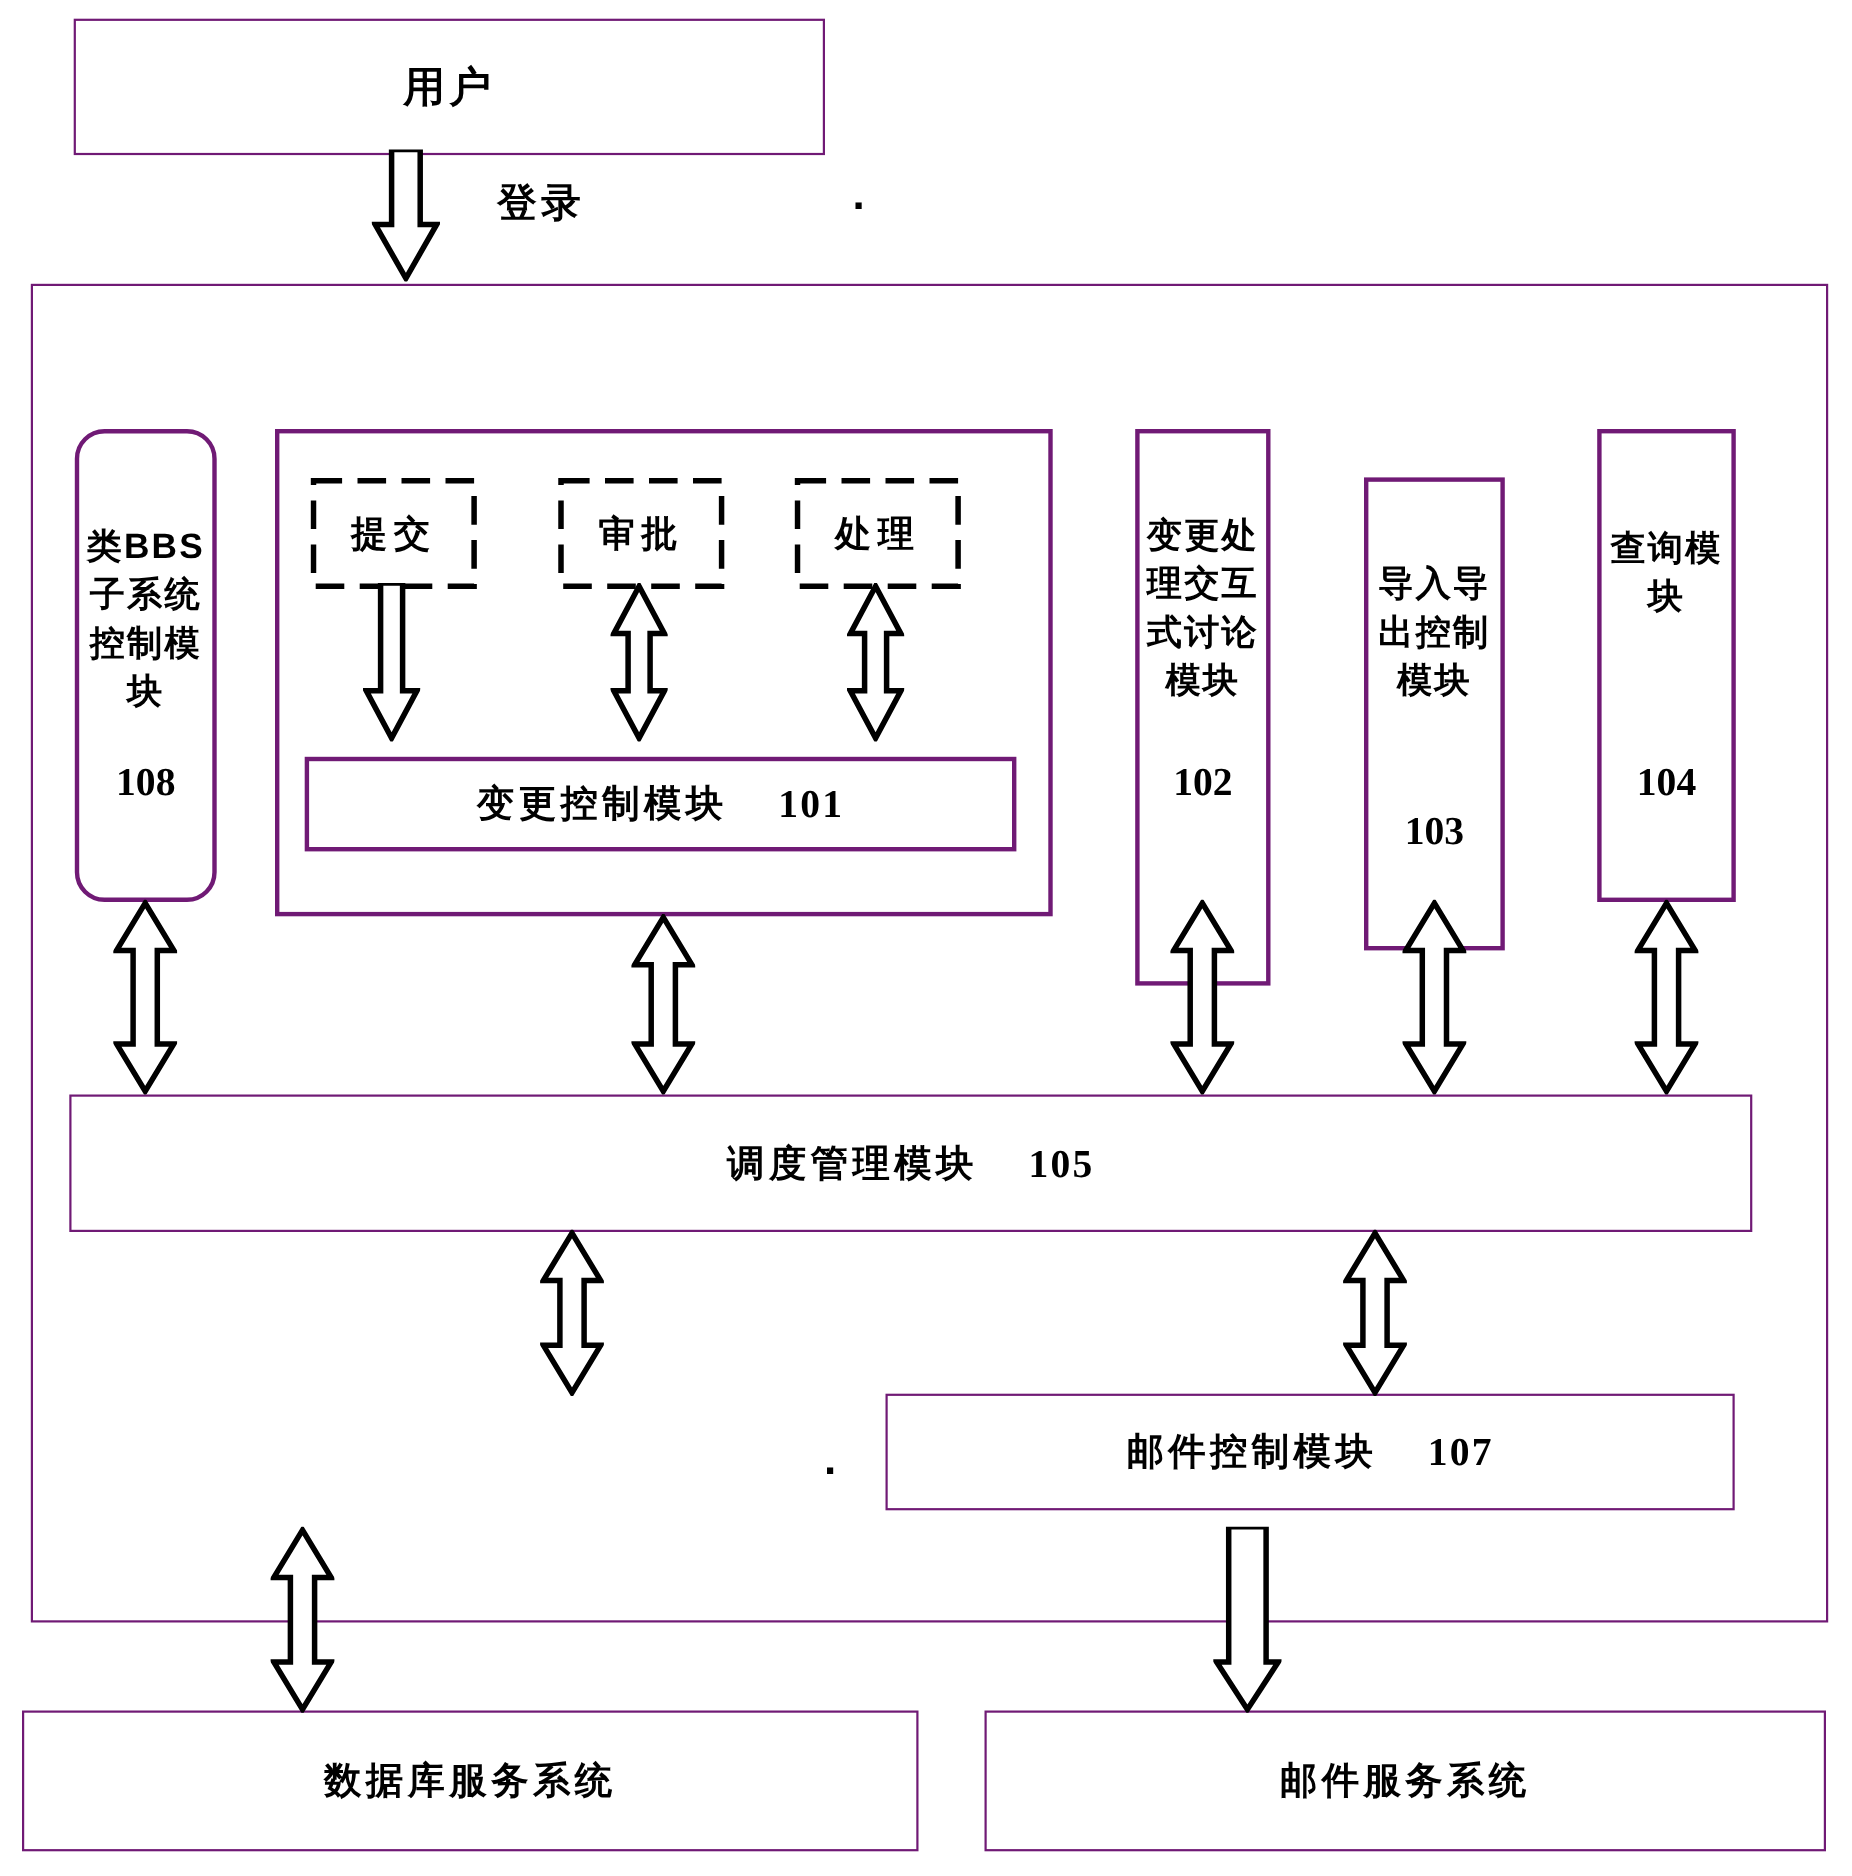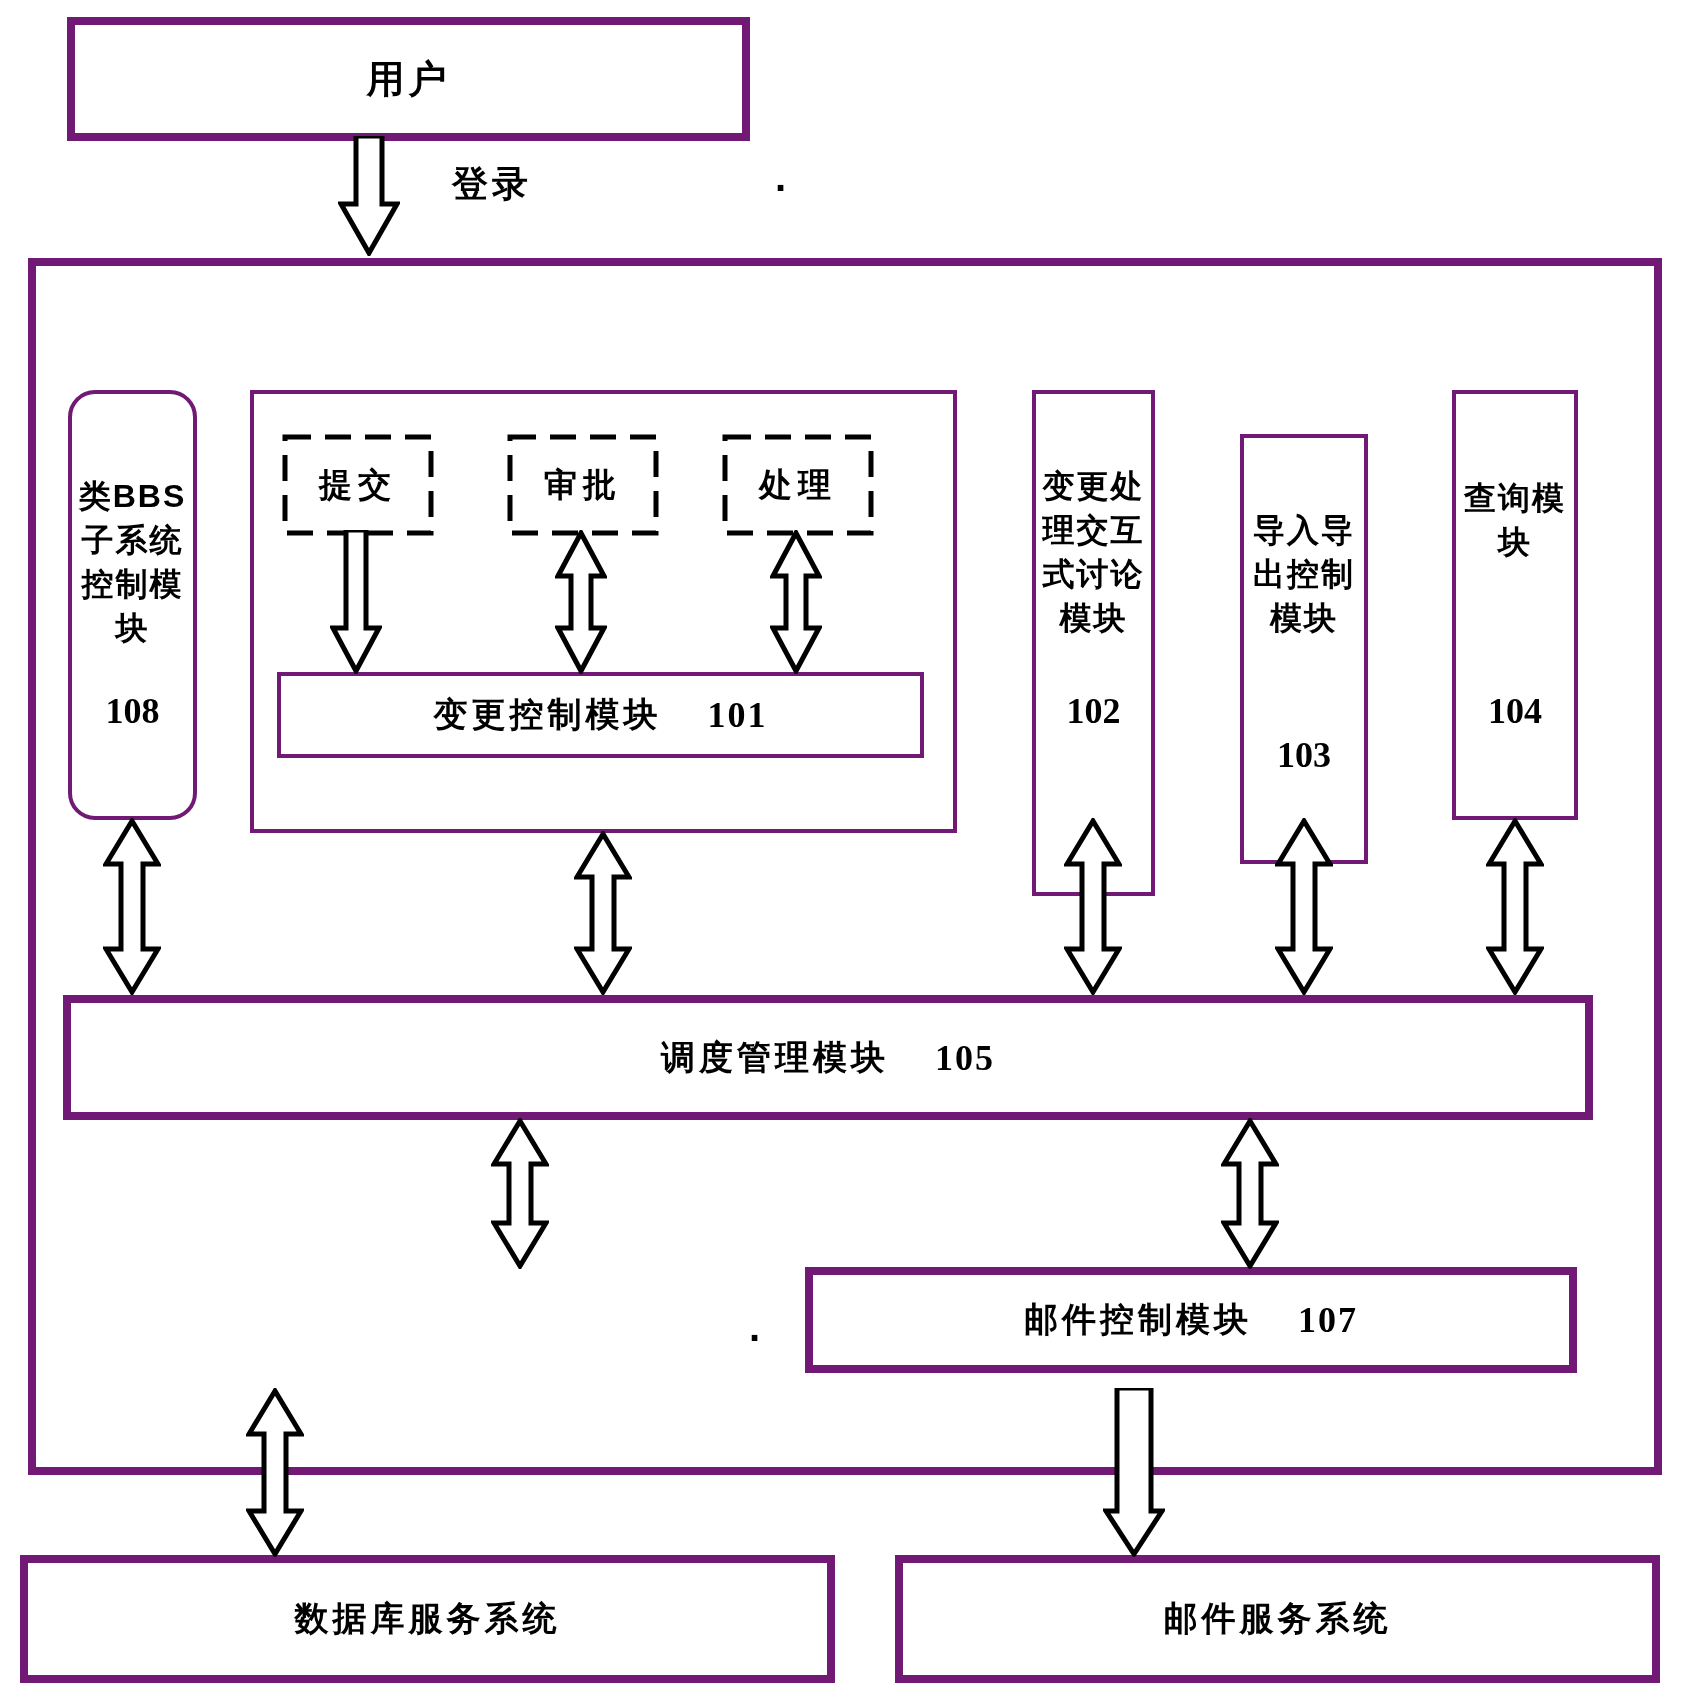--- a/index.html
+++ b/index.html
@@ -1,21 +1,21 @@
 <!DOCTYPE html>
 <html><head>
 <meta charset="utf-8">
 <style>
   html,body{margin:0;padding:0;background:#ffffff;}
   #canvas{
     position:relative;width:1684px;height:1705px;background:#ffffff;
     font-family:"Liberation Sans",sans-serif;color:#000;overflow:hidden;
   }
   .box{
-    position:absolute;border:8px solid #701a75;background:#fff;box-sizing:border-box;
+    position:absolute;border:2px solid #701a75;background:#fff;box-sizing:border-box;
   }
   .thin{border-width:4px;}
   .hl{ 
     display:flex;align-items:center;justify-content:center;gap:46px;
     width:100%;height:100%;
   }
   .cjk{
     font-weight:700;font-size:34px;letter-spacing:4px;white-space:nowrap;
   }
   .num{
@@ -93,21 +93,21 @@
       <div class="dl">审批</div>
     </div>
 
     <div class="dashedbox" style="left:468px;top:40px;">
       <svg width="152" height="102">
         <rect x="3" y="3" width="146" height="96" fill="none" stroke="#000" stroke-width="5" stroke-dasharray="26 14"></rect>
       </svg>
       <div class="dl">处理</div>
     </div>
 
-    <div class="box thin" style="left:23px;top:278px;width:647px;height:86px;">
+    <div class="box thin" style="left:23px;top:294px;width:647px;height:86px;">
       <div class="hl">
         <span class="cjk">变更控制模块</span>
         <span class="num">101</span>
       </div>
     </div>
   </div>
 
   <div class="box thin" style="left:1032px;top:390px;width:123px;height:506px;z-index:2;">
     <div class="vlabel" style="top:70px">变更处
 理交互

